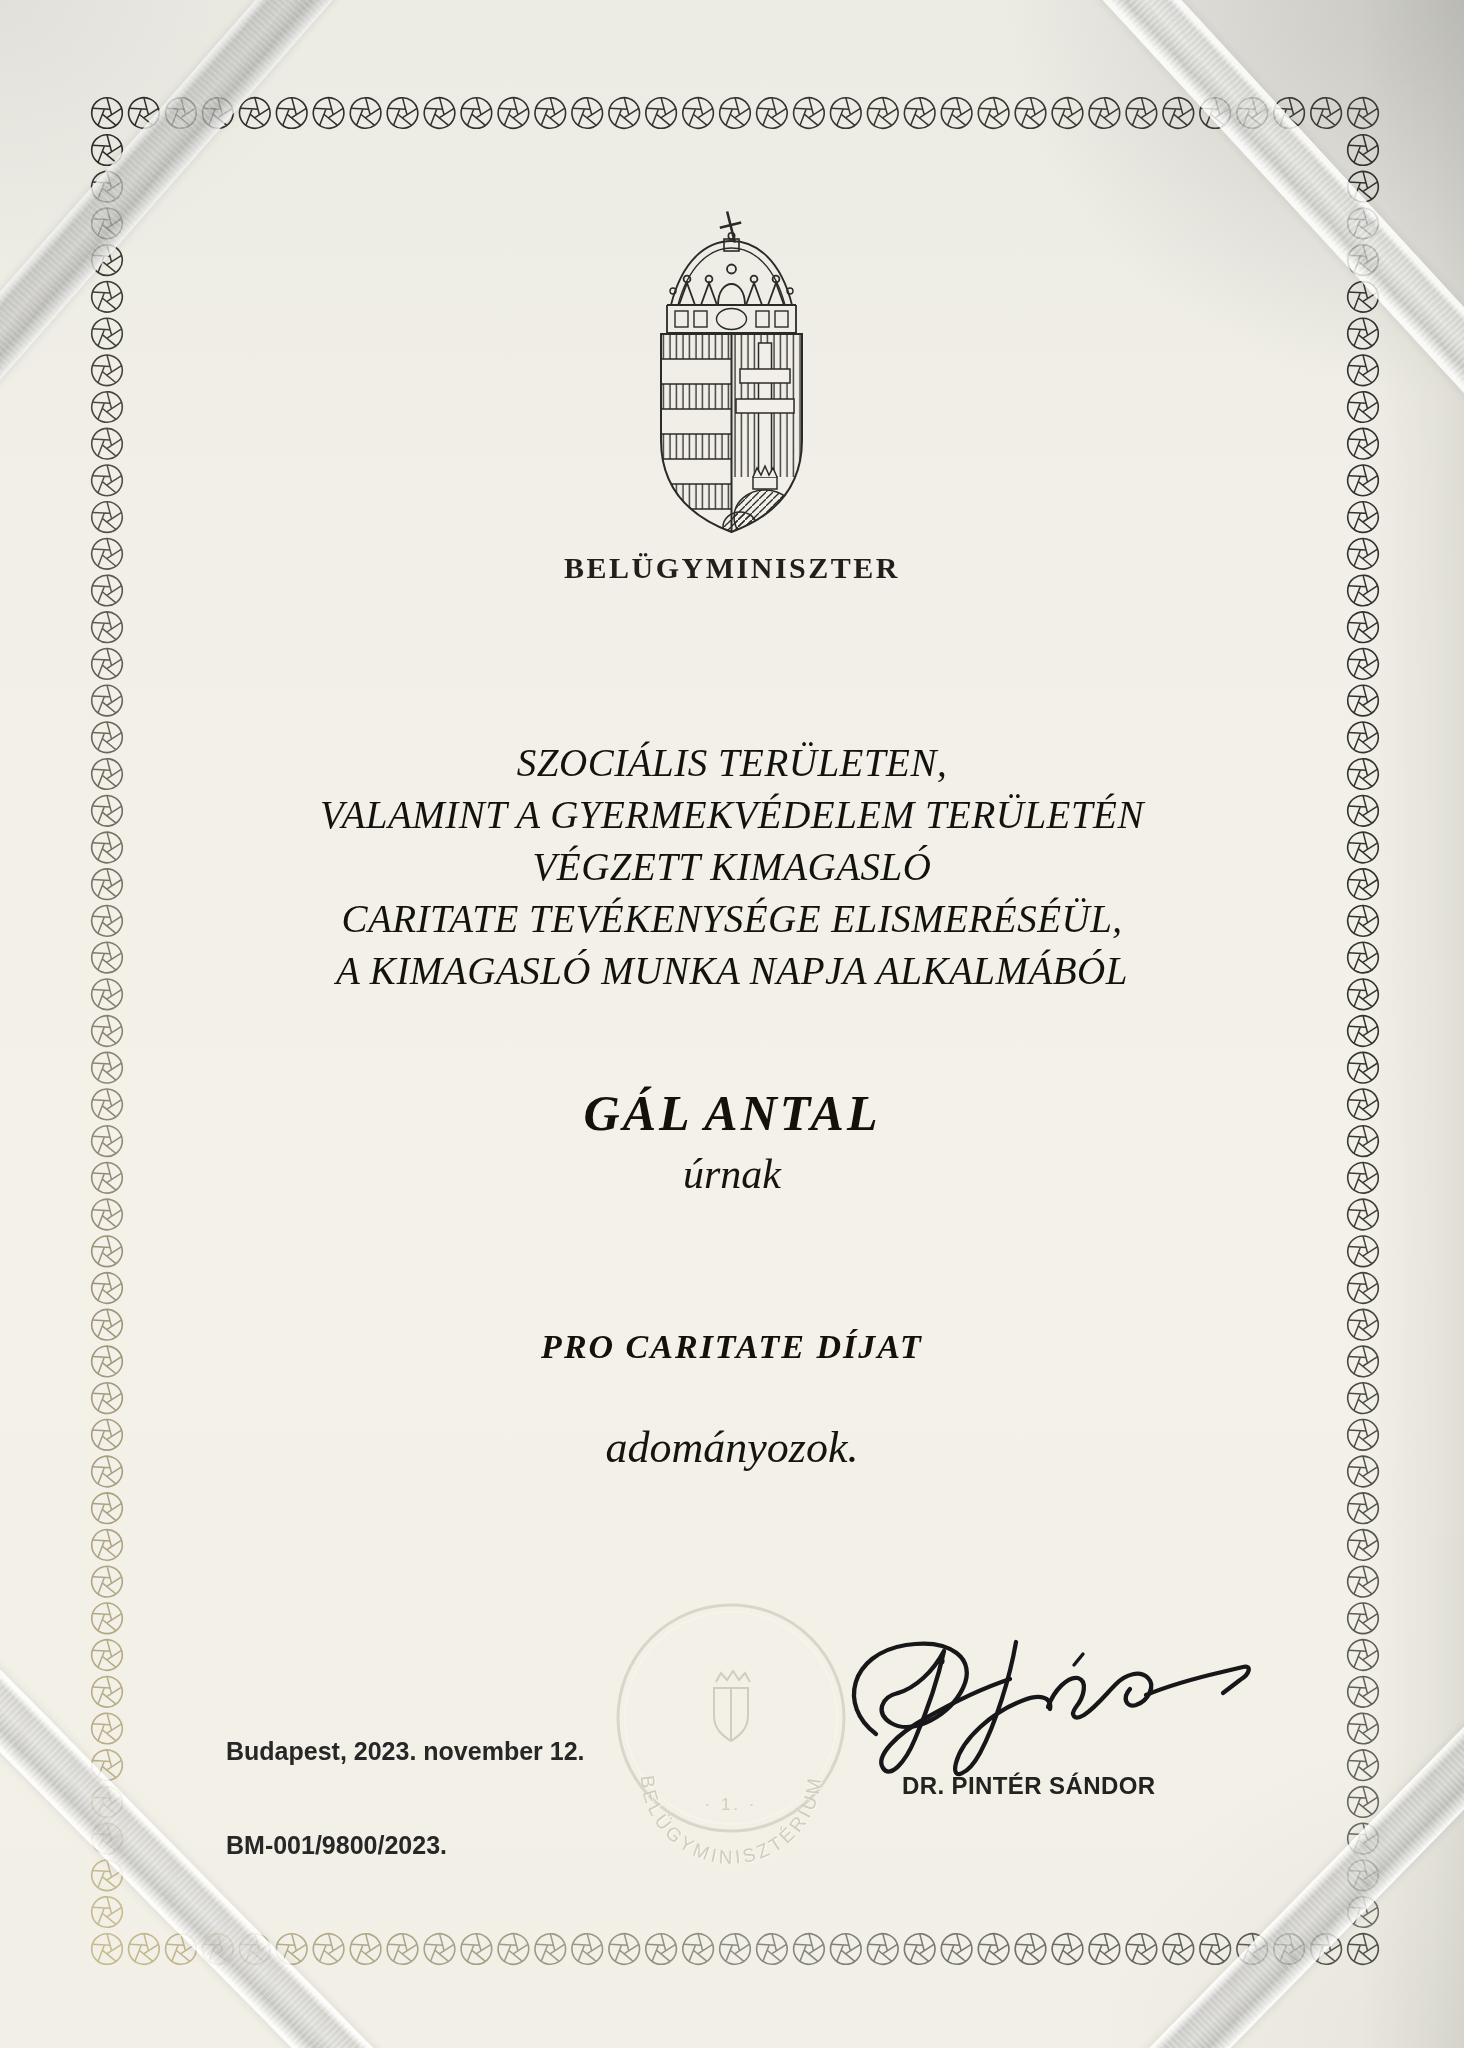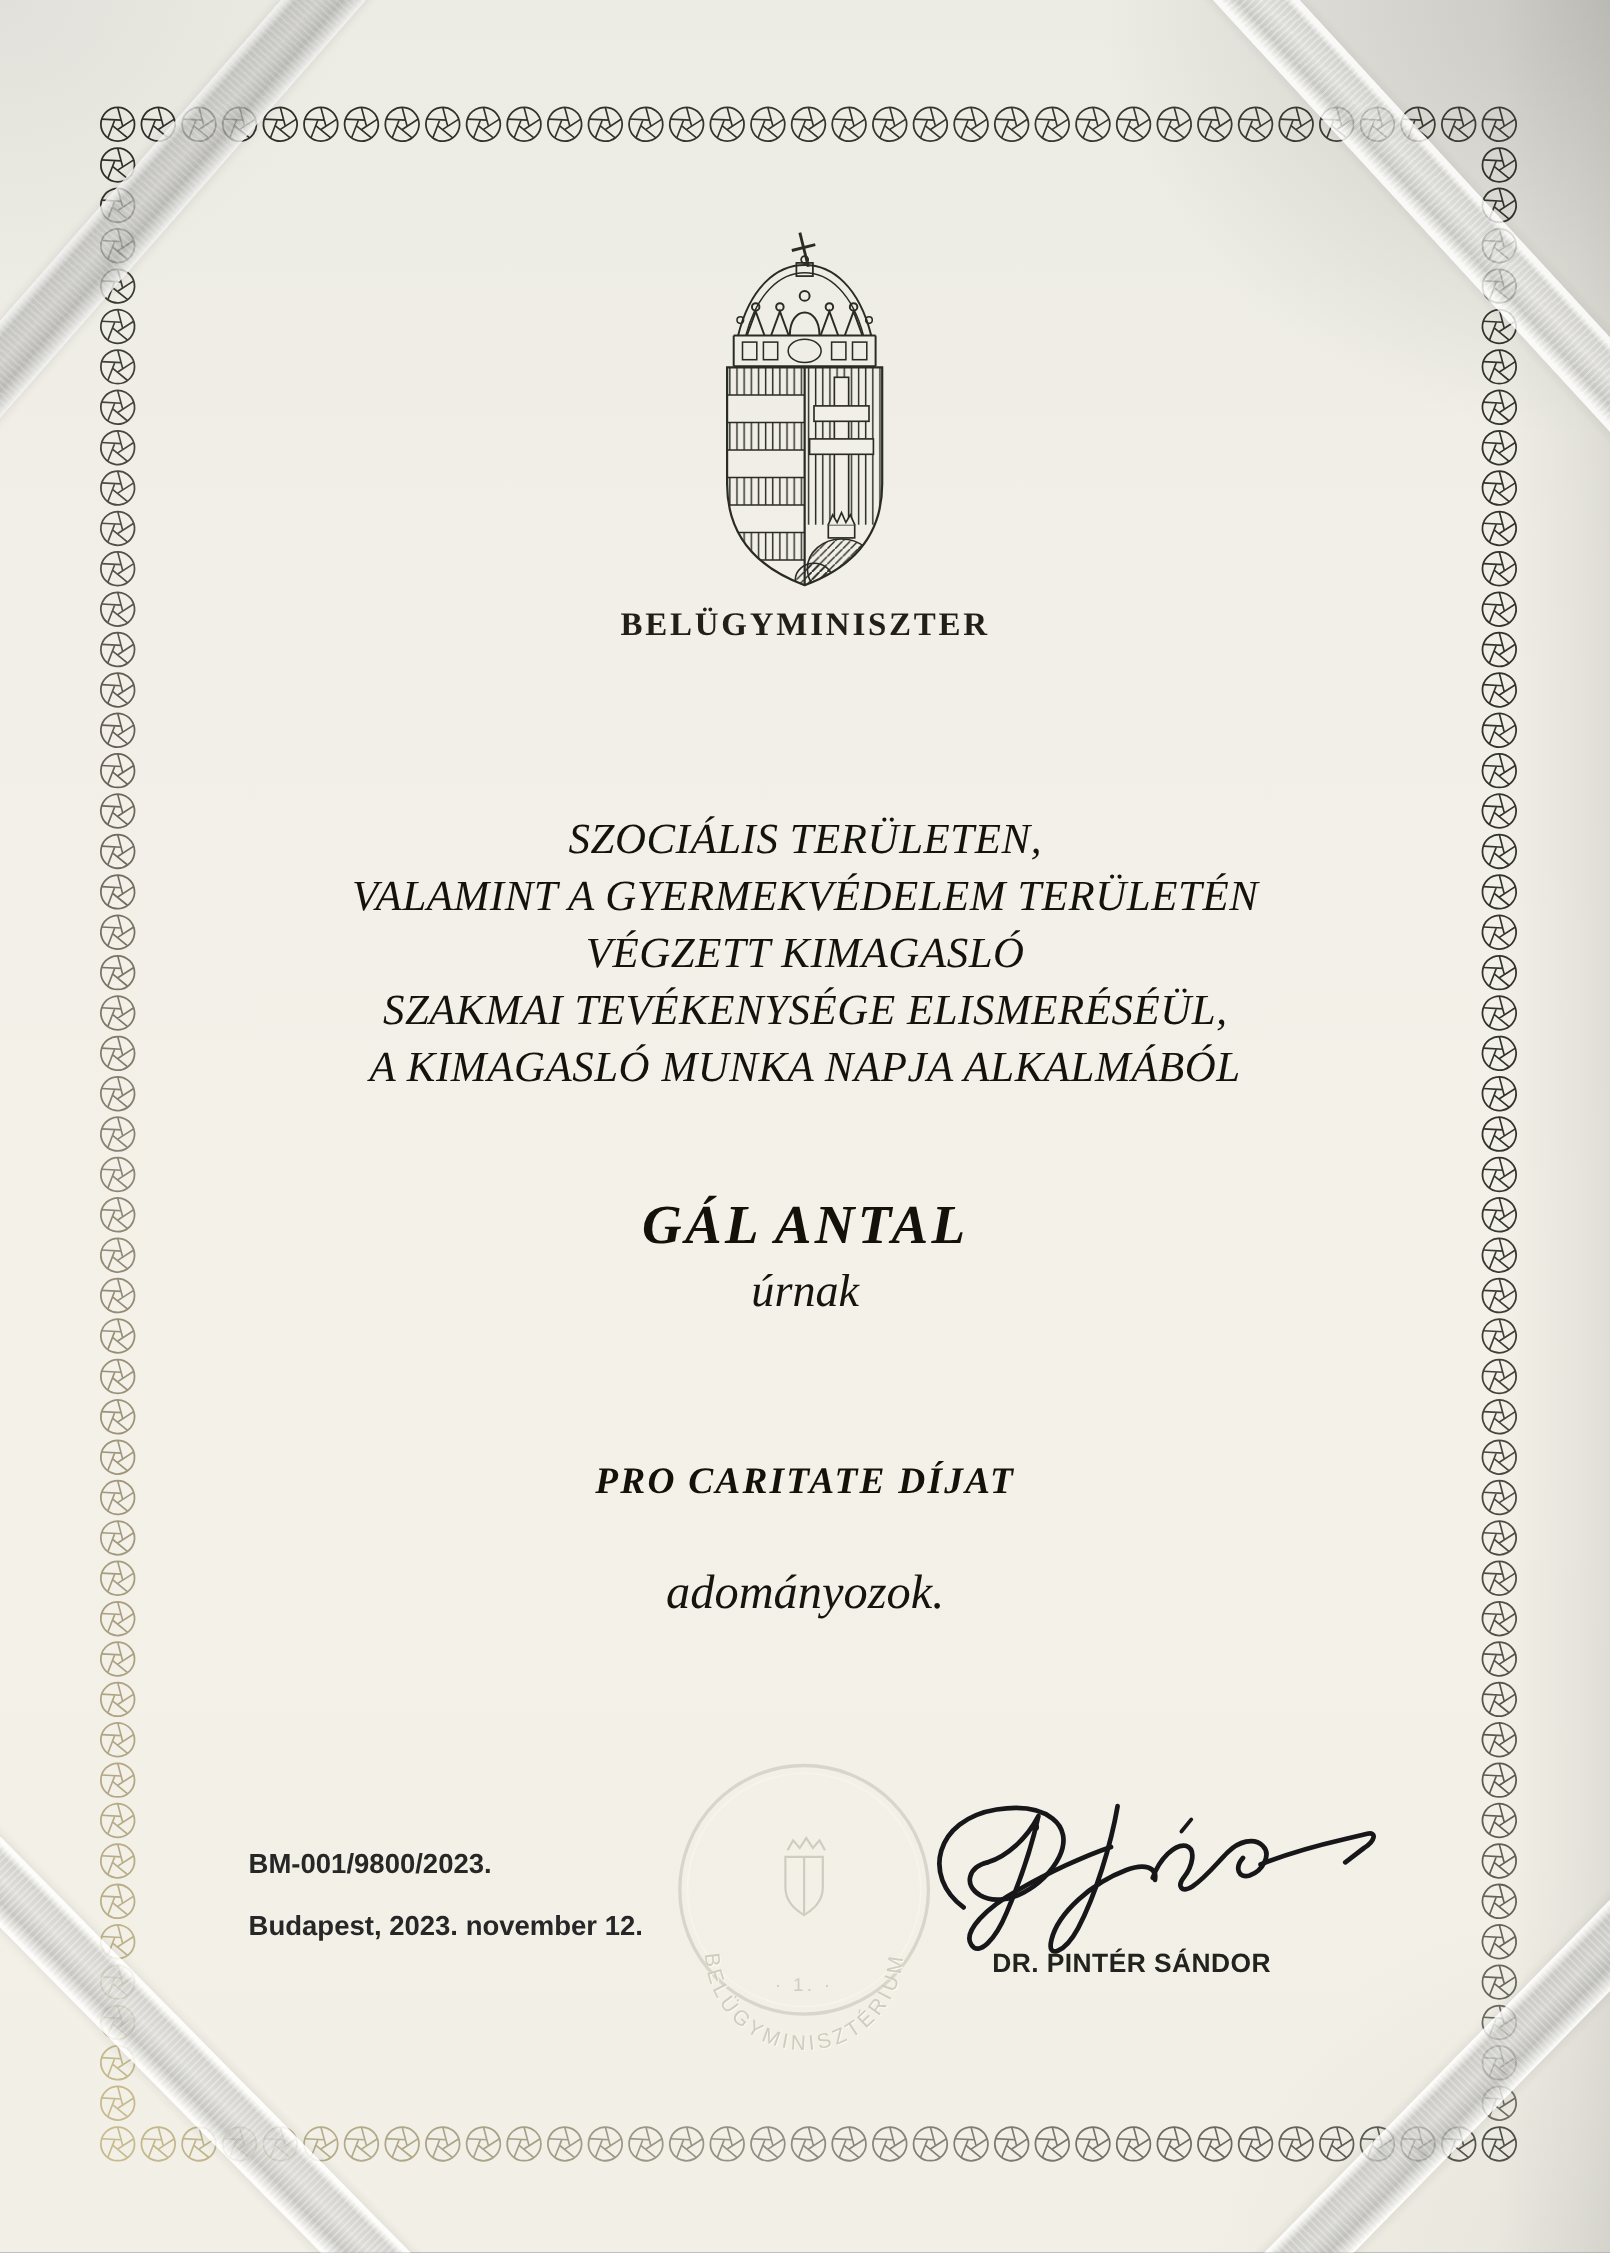--- a/index.html
+++ b/index.html
@@ -36,21 +36,21 @@
   .minister-title{top:551px;font-size:30px;font-weight:600;letter-spacing:2.5px;color:#221f1a;}
   .citation{top:737px;font-style:italic;font-weight:500;font-size:39px;line-height:52px;
             letter-spacing:.5px;color:#14120d;}
   .recipient-name{top:1084px;font-style:italic;font-weight:bold;font-size:50px;letter-spacing:3px;color:#131109;}
   .recipient-salutation{top:1150px;font-style:italic;font-size:42px;color:#16140e;}
   .award-name{top:1328px;font-style:italic;font-weight:bold;font-size:34px;letter-spacing:2px;color:#131109;}
   .award-action{top:1422px;font-style:italic;font-size:44px;color:#16140e;}
   .footer-left{left:226px;font-family:"Liberation Sans", sans-serif;font-weight:bold;
                font-size:25px;color:#272727;letter-spacing:0;}
   .date-line{top:1737px;}
-  .ref-line{top:1681px;text-align:center;}
+  .ref-line{top:1831px;text-align:center;}
   .signer-name{left:902px;top:1772px;width:280px;
                font-family:"Liberation Sans", sans-serif;font-weight:bold;font-size:24px;
                letter-spacing:.4px;color:#22221f;}
 </style>
 </head>
 <body>
 
 <div class="page">
 
   <svg class="fullpage" viewBox="0 0 1464 2048">
@@ -808,21 +808,21 @@
     </g>
     <path d="M7,129 H148 V235 C148,285 118,312 77.5,327 C37,312 7,285 7,235 Z M77.5,129 V327" fill="none" stroke="#2b2b26" stroke-width="2"></path>
   </svg>
 
   <div class="abs centered minister-title">BELÜGYMINISZTER</div>
 
   <div class="abs centered citation">
     <div>SZOCIÁLIS TERÜLETEN,</div>
     <div>VALAMINT A GYERMEKVÉDELEM TERÜLETÉN</div>
     <div>VÉGZETT KIMAGASLÓ</div>
-    <div>SZAKMAI TEVÉKENYSÉGE ELISMERÉSÉÜL,</div>
+    <div>CARITATE TEVÉKENYSÉGE ELISMERÉSÉÜL,</div>
     <div>A KIMAGASLÓ MUNKA NAPJA ALKALMÁBÓL</div>
   </div>
 
   <div class="abs centered recipient-salutation">úrnak</div>
   <div class="abs centered recipient-name">GÁL ANTAL</div>
 
   <div class="abs centered award-name">PRO CARITATE DÍJAT</div>
   <div class="abs centered award-action">adományozok.</div>
 
   <svg class="fullpage" viewBox="0 0 1464 2048">

